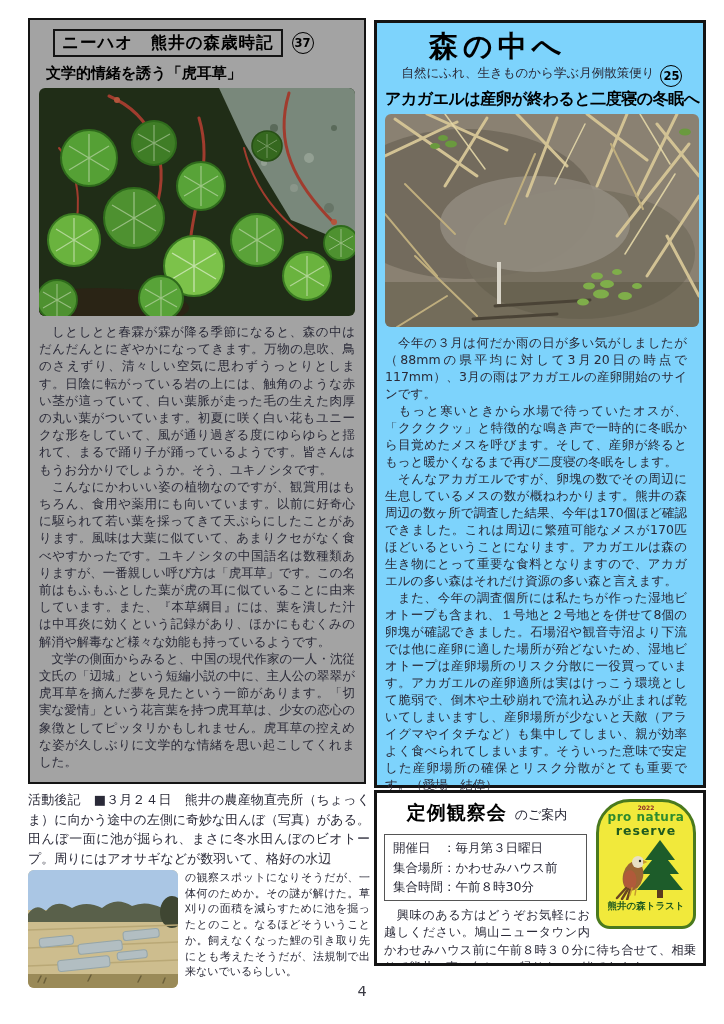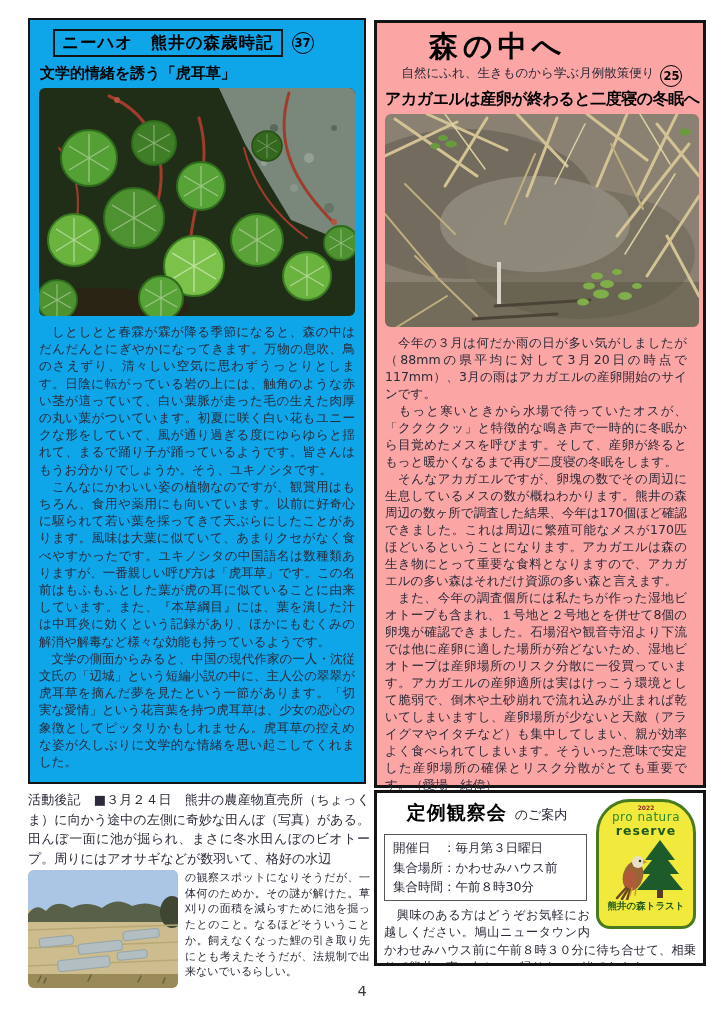--- a/index.html
+++ b/index.html
@@ -4,43 +4,43 @@
 <style>
   html,body{margin:0;padding:0;}
   body{
     width:724px;height:1024px;position:relative;background:#ffffff;
     font-family:"DejaVu Sans",sans-serif;color:#26262e;
     -webkit-font-smoothing:antialiased;overflow:hidden;
   }
   
   .left-box{
     position:absolute;left:28px;top:18px;width:338px;height:766px;
-    border:2px solid #141414;box-sizing:border-box;background:#0ea5e9;
+    border:2px solid #141414;box-sizing:border-box;background:#a3a3a3;
     padding:9px 9px 4px 9px;
   }
   .title-row{display:flex;align-items:center;gap:9px;margin-left:14px;}
   .title-frame{
     border:2px solid #141414;padding:1px 7px;font-weight:bold;
     font-size:16.5px;letter-spacing:1px;color:#000;white-space:nowrap;
   }
   .circle-num{
     display:inline-flex;width:22px;height:22px;border:1.7px solid #000;
     border-radius:50%;align-items:center;justify-content:center;
     font-size:11.5px;font-weight:bold;color:#000;flex:0 0 auto;box-sizing:border-box;
   }
-  .left-subtitle{font-weight:bold;font-size:15px;color:#000;margin:7px 0 5px 1px;}
+  .left-subtitle{font-weight:bold;font-size:15px;color:#000;margin:7px 0 5px 7px;}
   .photo-frame{border-radius:6px;overflow:hidden;line-height:0;}
   .photo1{width:316px;height:228px;margin:0 auto 7px auto;}
   .jbody{font-size:12.5px;line-height:17.2px;text-align:justify;color:#2a2a38;}
   .jbody p{margin:0;}
   .sig-line{font-size:12.5px;line-height:17.2px;color:#2a2a38;}
   
   .right-box{
     position:absolute;left:374px;top:20px;width:332px;height:768px;
-    border:3px solid #141414;box-sizing:border-box;background:#fca5a5;
+    border:3px solid #141414;box-sizing:border-box;background:#7dd3fc;
     padding:4px 16px 4px 8px;
   }
   .right-title{
     font-family:"DejaVu Serif",serif;font-weight:bold;font-size:29px;
     letter-spacing:5px;color:#000;margin:2px 0 0 44px;line-height:34px;
   }
   .right-sub-row{display:flex;justify-content:center;gap:6px;margin:2px 0 2px 12px;}
   .right-sub{font-size:12.5px;color:#2a2a38;}
   .right-heading{font-weight:bold;font-size:16px;letter-spacing:-0.5px;color:#000;margin:2px 0 4px 0;white-space:nowrap;}
   .photo2{width:314px;height:213px;margin:0 auto 7px auto;}
@@ -57,21 +57,21 @@
     position:absolute;left:374px;top:790px;width:332px;height:176px;
     border:3px solid #141414;box-sizing:border-box;background:#fff;
     padding:5px 7px 4px 7px;overflow:hidden;
   }
   .badge{
     float:right;width:100px;height:130px;margin:1px 0 4px 6px;
     background:#f1e93b;border:3px solid #4a7a1e;box-sizing:border-box;
     border-radius:34px 34px 14px 14px;text-align:center;padding-top:2px;
   }
   .badge-year{font-size:6px;font-weight:bold;color:#8a2a2a;line-height:7px;}
-  .badge-line1{font-size:12px;font-weight:normal;color:#2e8b2e;line-height:13px;letter-spacing:0.5px;text-align:center;}
+  .badge-line1{font-size:12px;font-weight:bold;color:#2e8b2e;line-height:13px;letter-spacing:0.5px;text-align:center;}
   .badge-line2{font-size:12.5px;font-weight:bold;color:#1f5a1f;line-height:13px;letter-spacing:1px;}
   .badge-art{width:74px;height:62px;margin:1px auto 0 auto;display:block;}
   .badge-caption{font-size:9.5px;font-weight:bold;color:#1f5a1f;line-height:12px;}
   .obs-title-row{display:flex;align-items:baseline;justify-content:center;gap:8px;margin:2px 0 5px 0;}
   .obs-title{font-weight:bold;font-size:19px;color:#000;letter-spacing:1px;}
   .obs-title-suffix{font-size:13px;color:#2a2a38;}
   .obs-details{
     border:1.5px solid #555;padding:3px 8px;font-size:12.5px;line-height:19.5px;
     color:#2a2a38;width:203px;box-sizing:border-box;margin-top:8px;
   }

